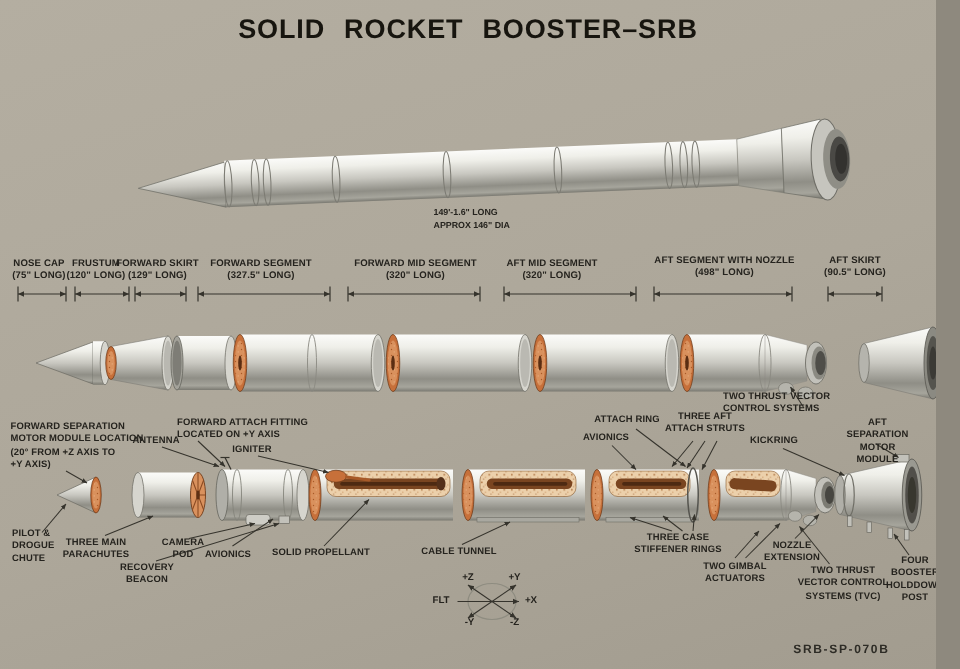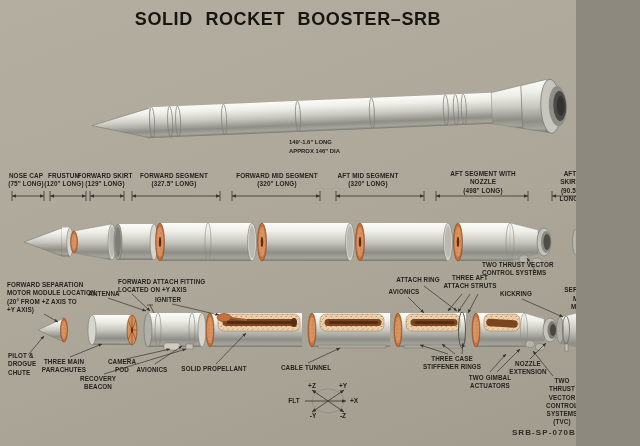--- a/index.html
+++ b/index.html
@@ -1,30 +1,30 @@
 <!DOCTYPE html>
 <html><head>
 <meta charset="utf-8">
 <style>
   html,body{margin:0;padding:0;background:#8e897e;}
-  #poster{position:relative;width:576px;height:446px;overflow:hidden;
+  #poster{position:relative;width:624px;height:446px;overflow:hidden;
     background:linear-gradient(160deg,#b4aea1 0%,#ada79a 55%,#a29c8f 100%);
     font-family:"Liberation Sans",sans-serif;}
   .title{position:absolute;left:0;right:0;top:10px;text-align:center;
     font:700 18px/1 "Liberation Sans",sans-serif;letter-spacing:.6px;word-spacing:7px;color:#17150f;}
   svg{position:absolute;left:0;top:0;}
   .note{position:absolute;left:289px;top:138px;font:700 5.9px/1.55 "Liberation Sans",sans-serif;
     color:#25231e;white-space:pre-line;text-align:left;}
   .seg{position:absolute;transform:translateX(-50%);text-align:center;
     font:700 6.4px/1.3 "Liberation Sans",sans-serif;color:#25231e;letter-spacing:.1px;white-space:pre-line;}
   .cap{position:absolute;transform:translateX(-50%);text-align:center;
     font:700 6.3px/1.32 "Liberation Sans",sans-serif;color:#25231e;letter-spacing:.1px;white-space:pre-line;}
   .cap.la{transform:none;text-align:left;}
   .ax{position:absolute;transform:translate(-50%,-50%);font:700 6.5px/1 "Liberation Sans",sans-serif;color:#25231e;}
-  .doc{position:absolute;right:0;top:429px;font:700 8px/1 "Liberation Sans",sans-serif;
+  .doc{position:absolute;right:31px;top:429px;font:700 8px/1 "Liberation Sans",sans-serif;
     letter-spacing:1.1px;color:#2e2c26;}
 </style>
 </head>
 <body>
 
 <div id="poster">
 
   <div class="title">SOLID ROCKET BOOSTER–SRB</div>
 
   <svg width="640" height="446" viewBox="0 0 640 446">

